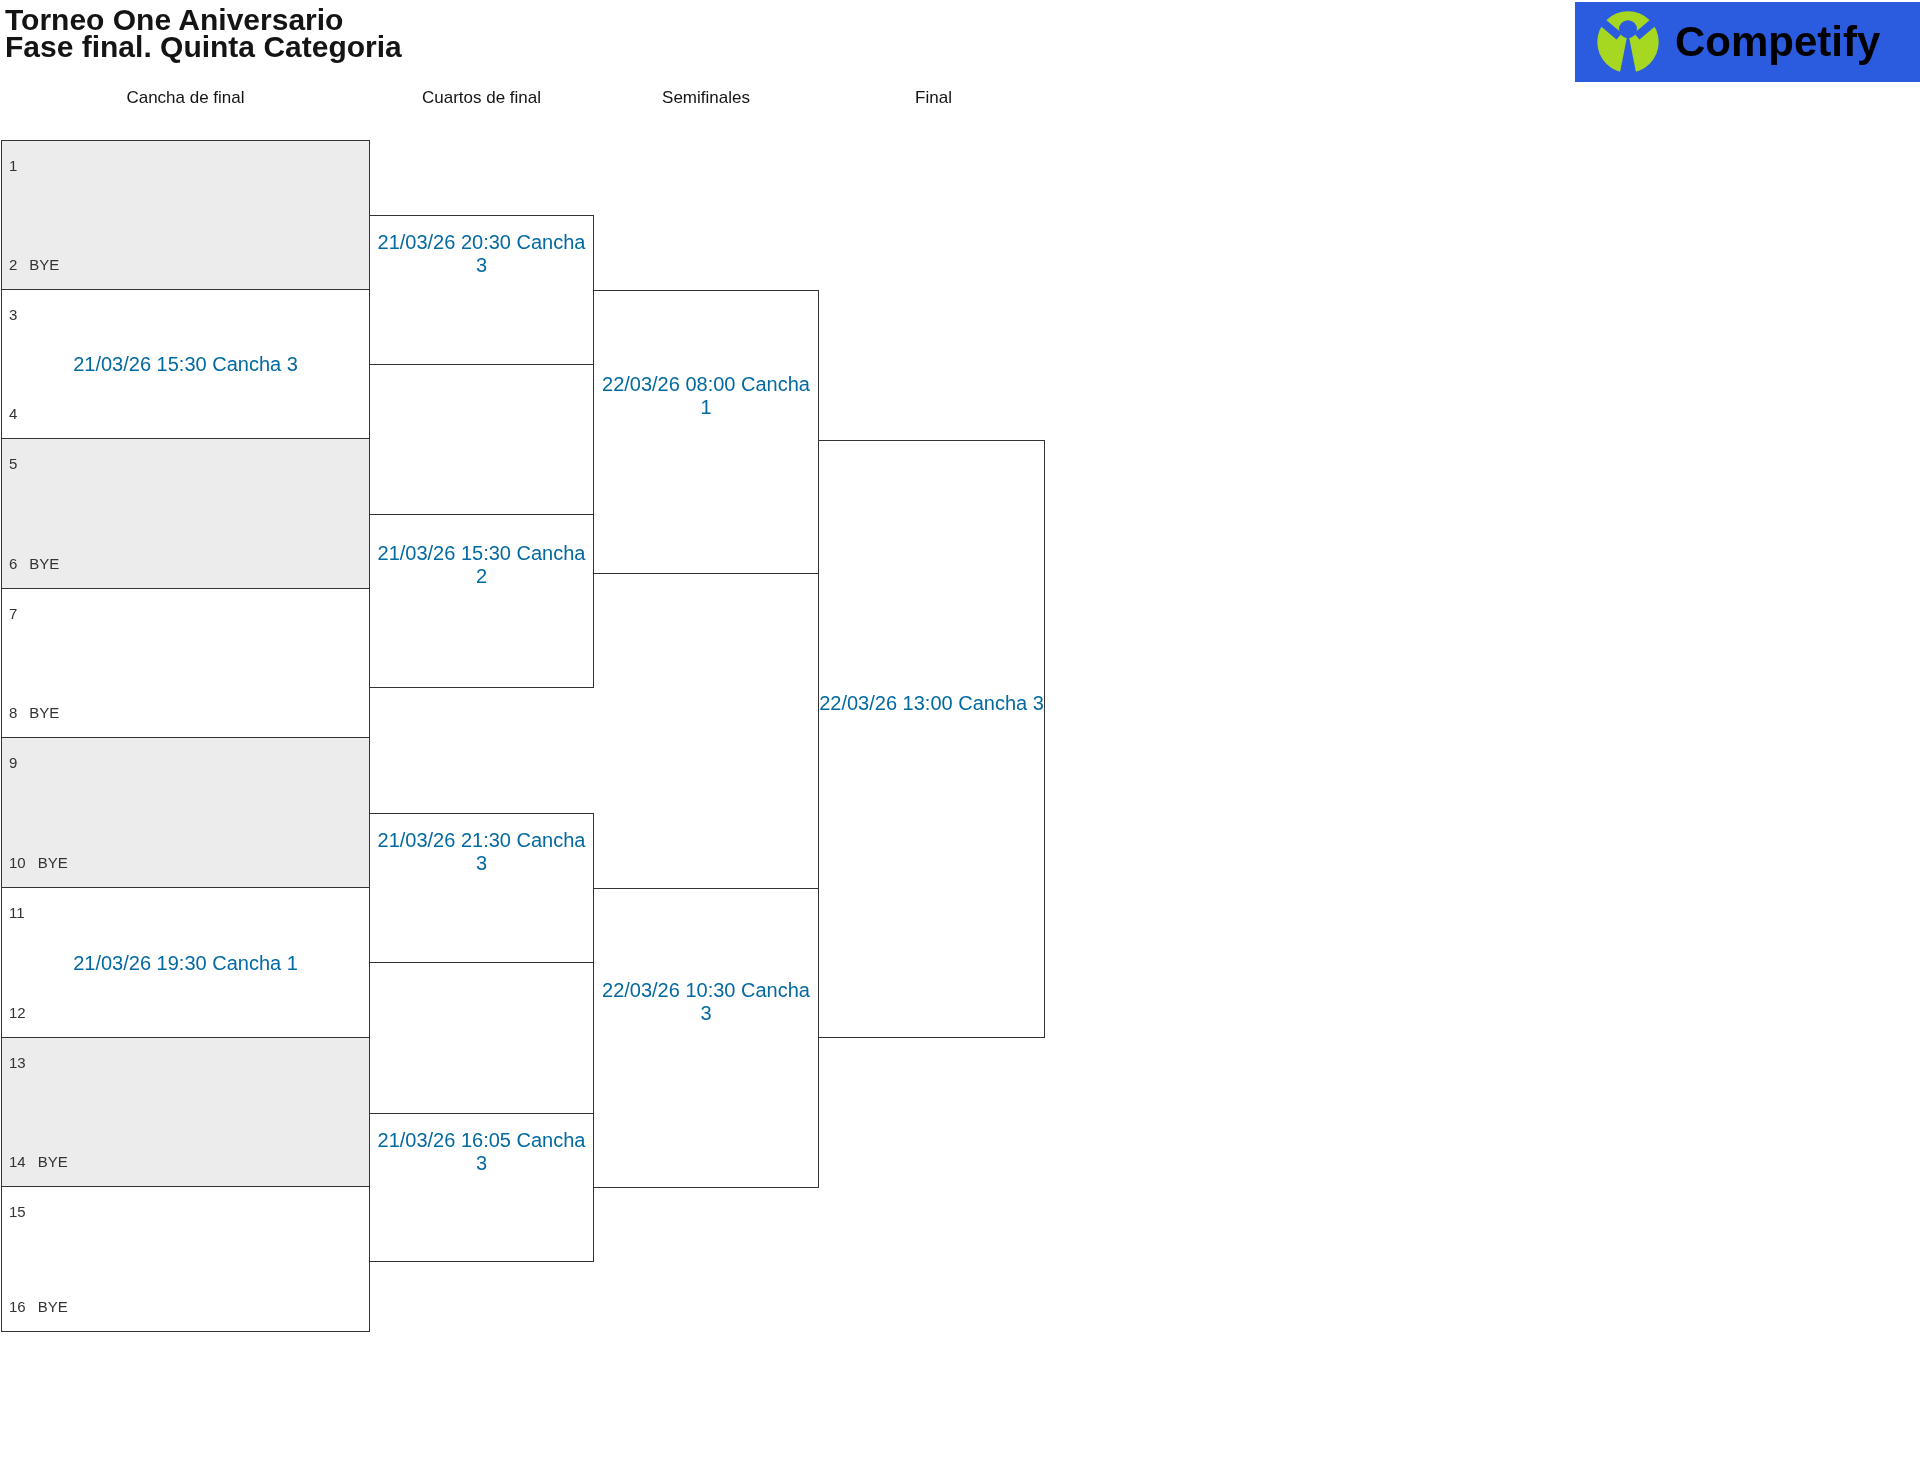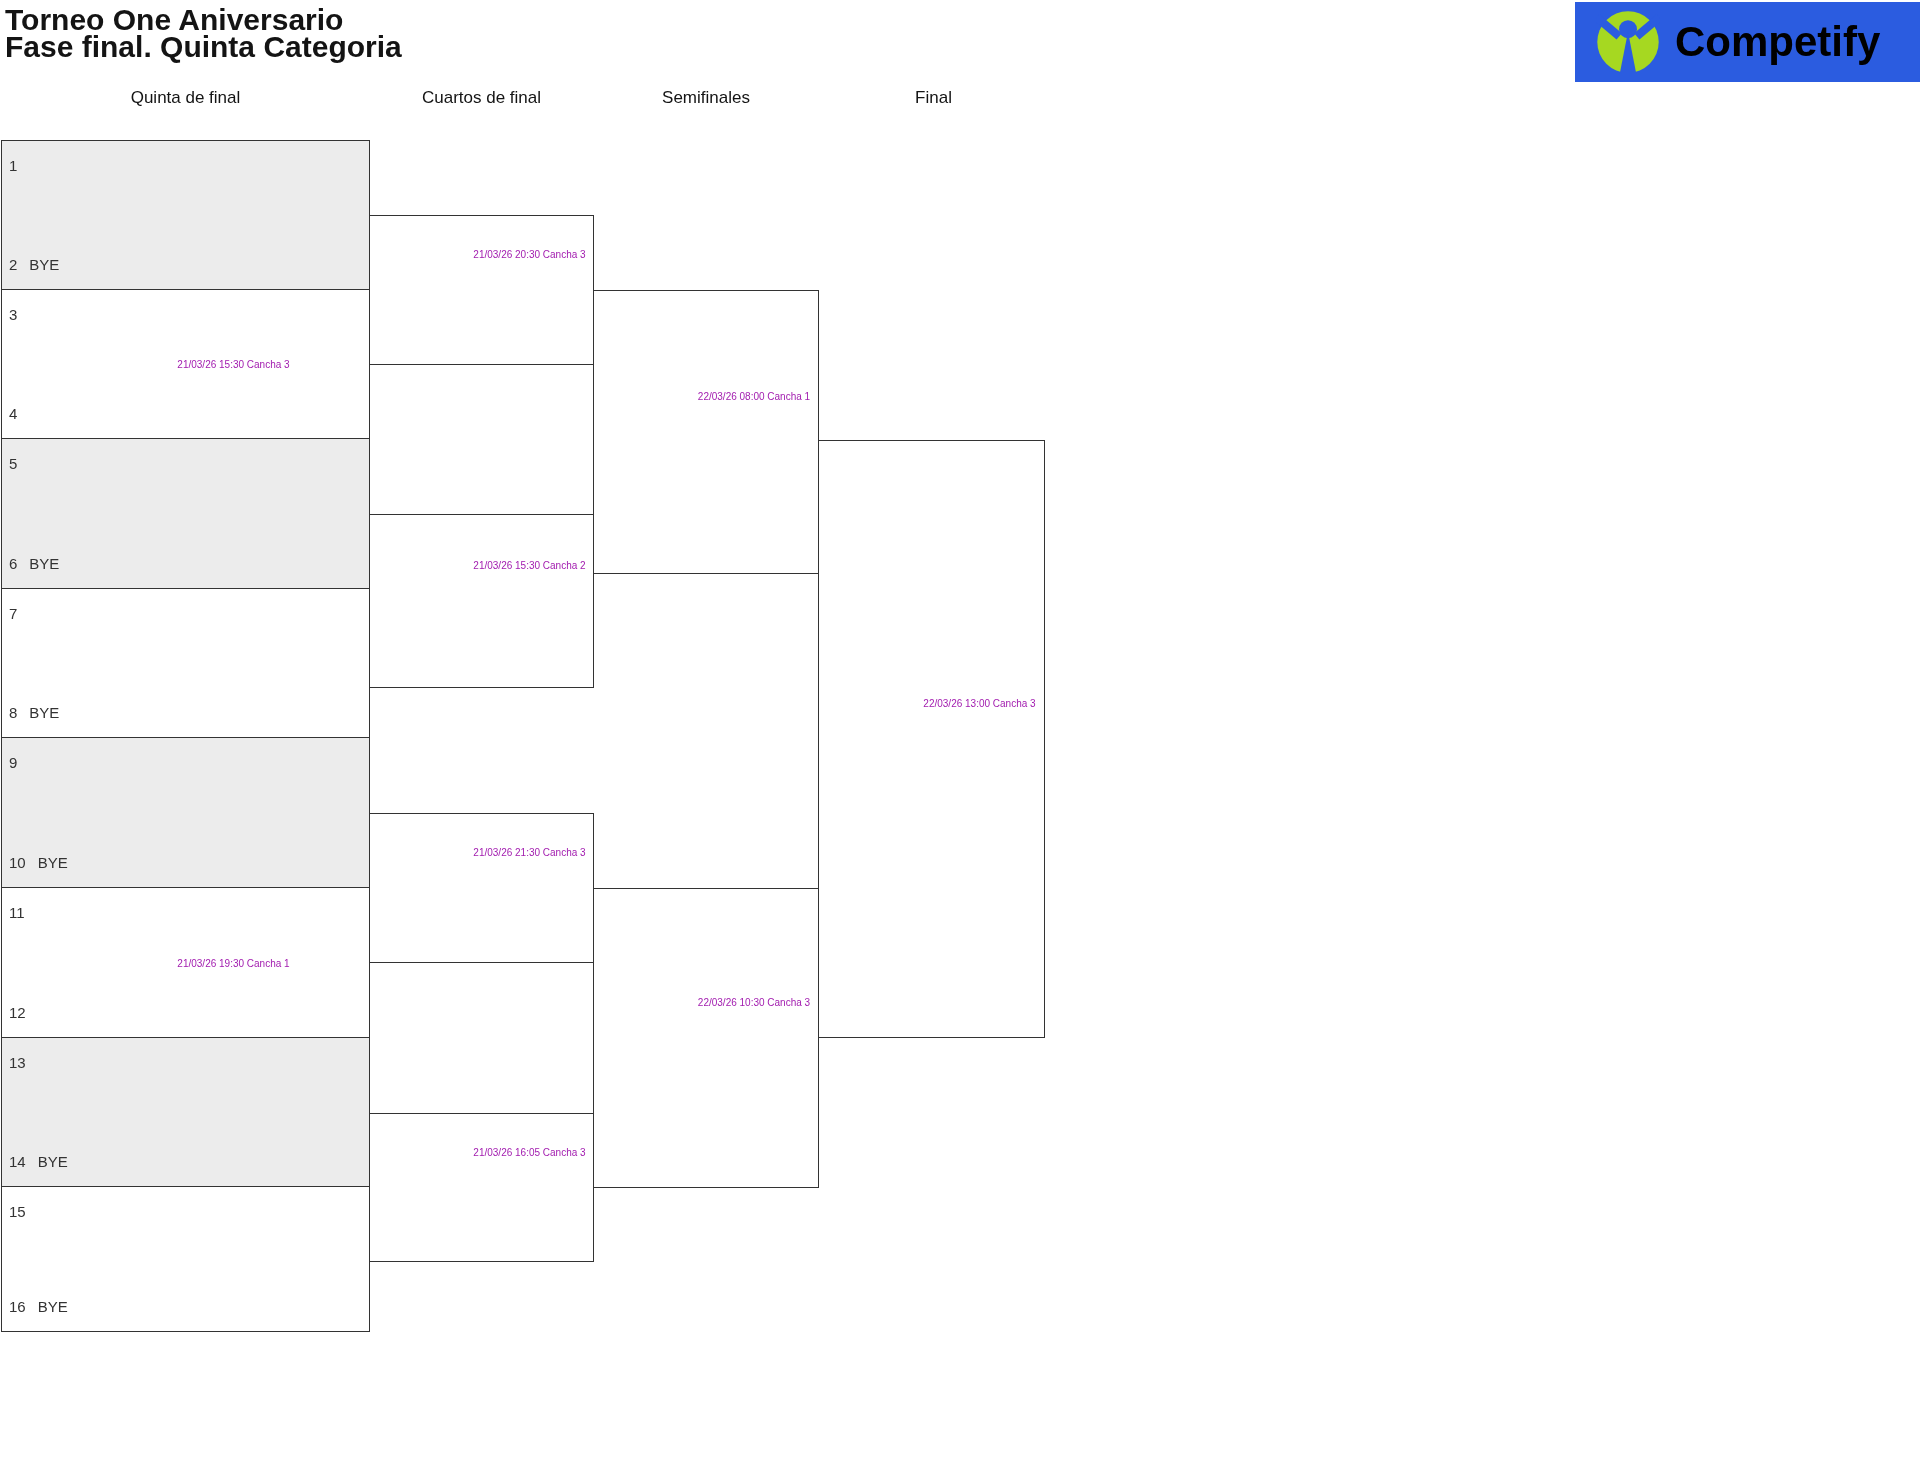--- a/index.html
+++ b/index.html
@@ -25,41 +25,41 @@
   .match-box.shaded{background:var(--shade-col);}
   .slot{
     position:absolute;left:7px;display:flex;align-items:baseline;
     font-size:15px;line-height:17px;color:#333;white-space:nowrap;
   }
   .slot.top{top:16px;}
   .slot.bottom{bottom:16px;}
   .slot .name{margin-left:12px;}
   .schedule{
     position:absolute;left:0;width:100%;text-align:center;
-    font-size:10px;color:#a21caf;padding-left:48px;
+    font-size:20px;color:#0369a1;
   }
   .schedule.mid{top:50%;transform:translateY(-50%);}
   .schedule.upper{top:calc(50% - 36px);transform:translateY(-50%);}
   .logo{
     position:absolute;top:2px;right:0;width:345px;height:80px;
     background:var(--logo-blue);
     display:flex;align-items:center;
   }
   .logo svg{width:64px;height:64px;margin-left:21px;flex:0 0 auto;}
   .logo .brand{
     color:#000000;font-size:42px;font-weight:700;margin-left:15px;
     letter-spacing:0px;
   }
 </style>
 </head>
 <body style="--border-col: #333333; --shade-col: #ececec; --logo-blue: #2b5ce0;">
 
 <div class="page-title"><span>Torneo One Aniversario</span><br><span>Fase final. Quinta Categoria</span></div>
 
-<div class="round-header" style="left:1px;width:369px;">Quinta de final</div>
+<div class="round-header" style="left:1px;width:369px;">Cancha de final</div>
 <div class="round-header" style="left:369px;width:225px;">Cuartos de final</div>
 <div class="round-header" style="left:593px;width:226px;">Semifinales</div>
 <div class="round-header" style="left:820px;width:227px;">Final</div>
 
 <div id="bracket-layer">
     <div class="match-box shaded" style="left: 1px; width: 369px; top: 140px; height: 150px;">
       <div class="slot top">
         <span>1</span>
       </div>
       <div class="slot bottom">

